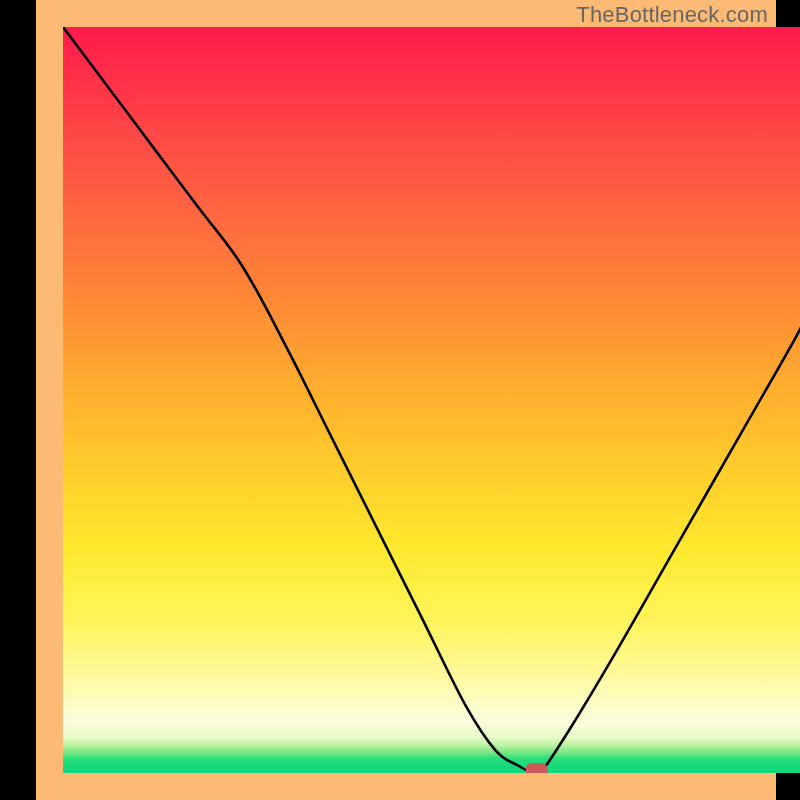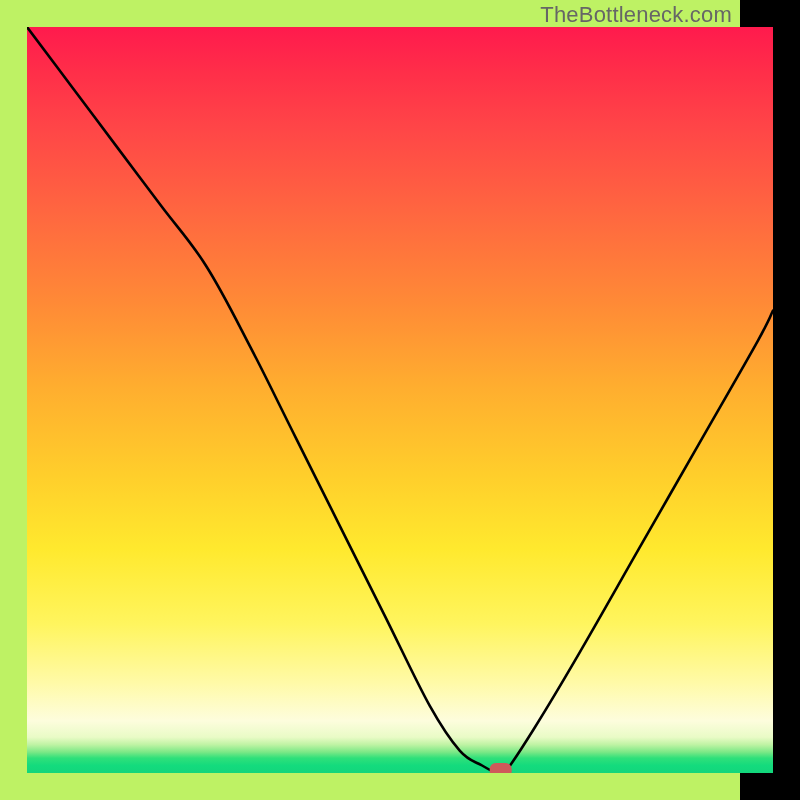--- a/index.html
+++ b/index.html
@@ -8,21 +8,22 @@
     width: 800px;
     height: 800px;
     background: #000;
     overflow: hidden;
     font-family: Arial, Helvetica, sans-serif;
   }
   .outer {
     position: relative;
     width: 740px;
     height: 800px;
-    background: #bef264;
+    background: #fdba74;
+    margin-left: 36px;
   }
   .watermark {
     position: absolute;
     top: 2px;
     right: 8px;
     color: #666;
     font-size: 22px;
     font-weight: 500;
     letter-spacing: 0.2px;
     z-index: 10;

